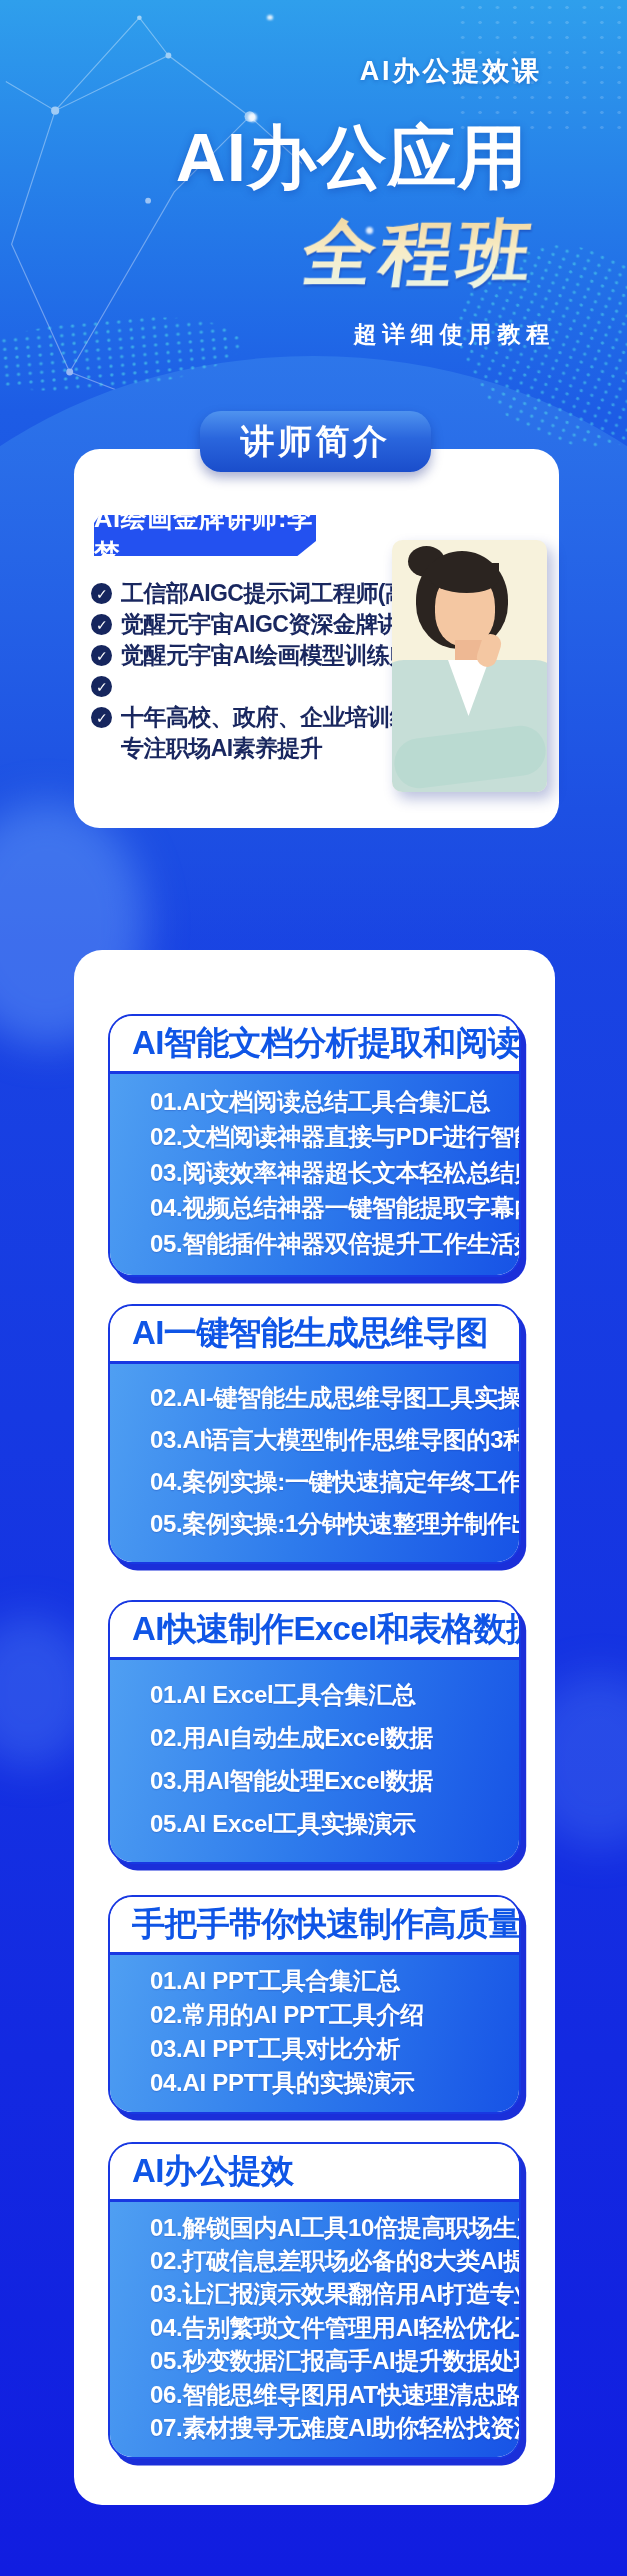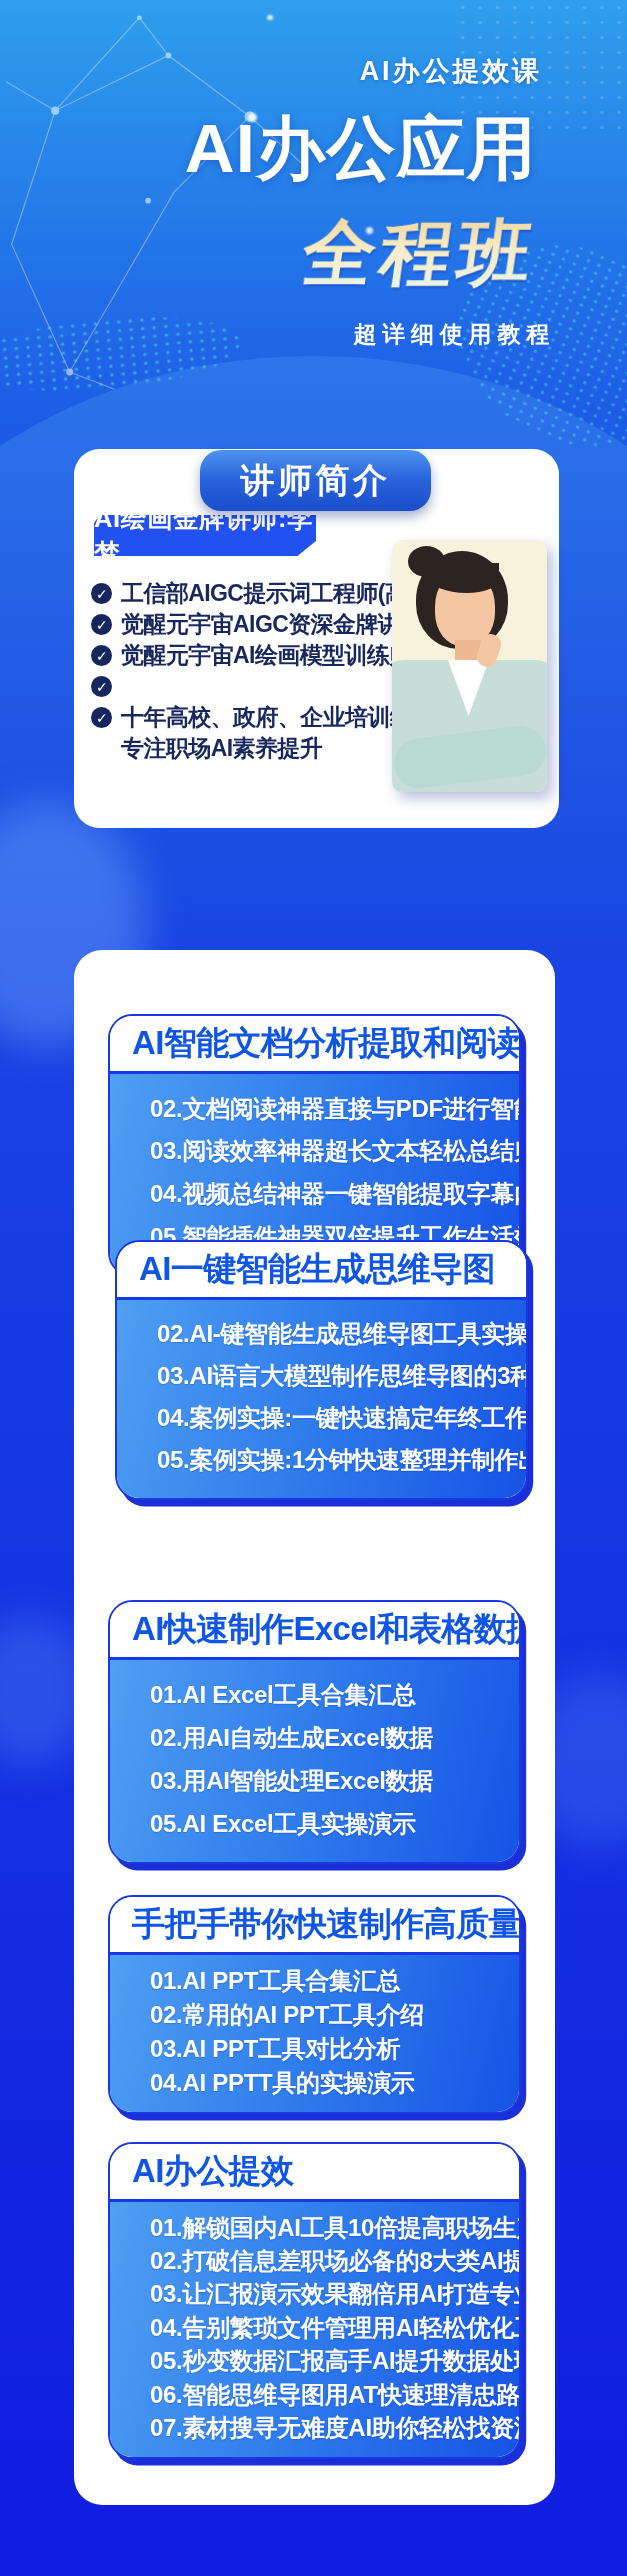--- a/index.html
+++ b/index.html
@@ -19,35 +19,35 @@
     background:linear-gradient(180deg,#2d76ea 0%,#1d50e3 62%,rgba(29,80,227,0) 80%);}
   .wave{position:absolute;opacity:.5;filter:blur(0.2px);
     background-image:radial-gradient(circle,rgba(90,245,235,.95) 1.3px,transparent 1.9px);
     background-size:11.6px 8.7px;border-radius:50%;}
   .wave.w1{left:-35px;top:319px;width:279px;height:70px;transform:rotate(-5deg);}
   .wave.w2{right:-70px;top:250px;width:244px;height:192px;transform:rotate(24deg);opacity:.45;}
   .glowdot{position:absolute;border-radius:50%;background:#fff;filter:blur(1.2px);opacity:.85;}
   
   .hero-tagline{position:absolute;top:53px;right:86px;color:#fff;font-size:27px;font-weight:700;
     letter-spacing:2.9px;text-shadow:0 1.2px 4.6px rgba(10,40,140,.35);}
-  .hero-title{position:absolute;top:103px;right:91px;margin:0;color:#fff;font-size:69px;
+  .hero-title{position:absolute;top:103px;right:91px;margin:9px;color:#fff;font-size:69px;
     font-weight:900;letter-spacing:1.2px;text-shadow:0 2.3px 8.1px rgba(10,40,150,.35);}
   .hero-subtitle{position:absolute;top:205px;right:92px;font-size:73px;font-weight:900;
     letter-spacing:4.6px;transform:skewX(-8deg);
     background:linear-gradient(180deg,#ecd096 0%,#f8ecc6 45%,#e9f4e6 85%,#ffffff 100%);
     -webkit-background-clip:text;background-clip:text;color:transparent;
     filter:drop-shadow(1.7px 2.9px 1.2px rgba(20,50,160,.45));}
   .hero-note{position:absolute;top:319px;right:73px;color:#fff;font-size:23px;font-weight:600;
     letter-spacing:5.8px;}
   
   .pill{position:absolute;left:200px;width:231px;height:61px;border-radius:21px;z-index:6;
     display:flex;align-items:center;justify-content:center;color:#fff;font-size:34px;font-weight:900;
     letter-spacing:3.5px;background:linear-gradient(180deg,#4f93ef 0%,#2a66dd 45%,#1a4dcb 100%);
     box-shadow:0 5.8px 11.6px rgba(8,25,120,.35);}
-  .pill.instructor{top:450px;}
+  .pill.instructor{top:411px;}
   .pill.outline{top:923px;}
   
   .icard{position:absolute;left:74px;top:449px;width:485px;height:379px;background:#fff;
     border-radius:25.6px;z-index:3;}
   .badge{position:absolute;left:20px;top:66px;width:222px;height:41px;background:#2351f0;
     color:#fff;font-size:25.6px;font-weight:800;display:flex;align-items:center;justify-content:center;
     letter-spacing:0.6px;clip-path:polygon(5.8px 0,100% 0,100% calc(100% - 15px),calc(100% - 18.6px) 100%,0 100%,0 8.1px);
     filter:drop-shadow(1.7px 2.3px 0 rgba(25,60,200,.25));}
   .bullets{position:absolute;left:17.4px;top:129px;width:325px;list-style:none;margin:0;padding:0;}
   .bullets li{display:flex;align-items:center;gap:8.7px;height:31px;}
@@ -166,27 +166,28 @@
     </div>
   </section>
 
   <div class="container"></div>
   <div id="cards-holder">
       <div class="ccard" style="top: 1014px; height: 263px;">
         <div class="chead">
           <span class="ctitle">AI智能文档分析提取和阅读总结</span>
         </div>
         <div class="cbody">
+          <div class="citem">01.AI文档阅读总结工具合集汇总</div>
           <div class="citem">02.文档阅读神器直接与PDF进行智能对话</div>
           <div class="citem">03.阅读效率神器超长文本轻松总结归纳</div>
           <div class="citem">04.视频总结神器一键智能提取字幕内容</div>
           <div class="citem">05.智能插件神器双倍提升工作生活效率</div>
         </div>
       </div>
-      <div class="ccard" style="top: 1240px; height: 260px; margin-left: 7px;">
+      <div class="ccard" style="top: 1304px; height: 260px;">
         <div class="chead">
           <span class="ctitle">AI一键智能生成思维导图</span>
         </div>
         <div class="cbody">
           <div class="citem">02.AI-键智能生成思维导图工具实操</div>
           <div class="citem">03.AI语言大模型制作思维导图的3种方法详解</div>
           <div class="citem">04.案例实操:一键快速搞定年终工作总结汇报</div>
           <div class="citem">05.案例实操:1分钟快速整理并制作出一本书</div>
         </div>
       </div>

